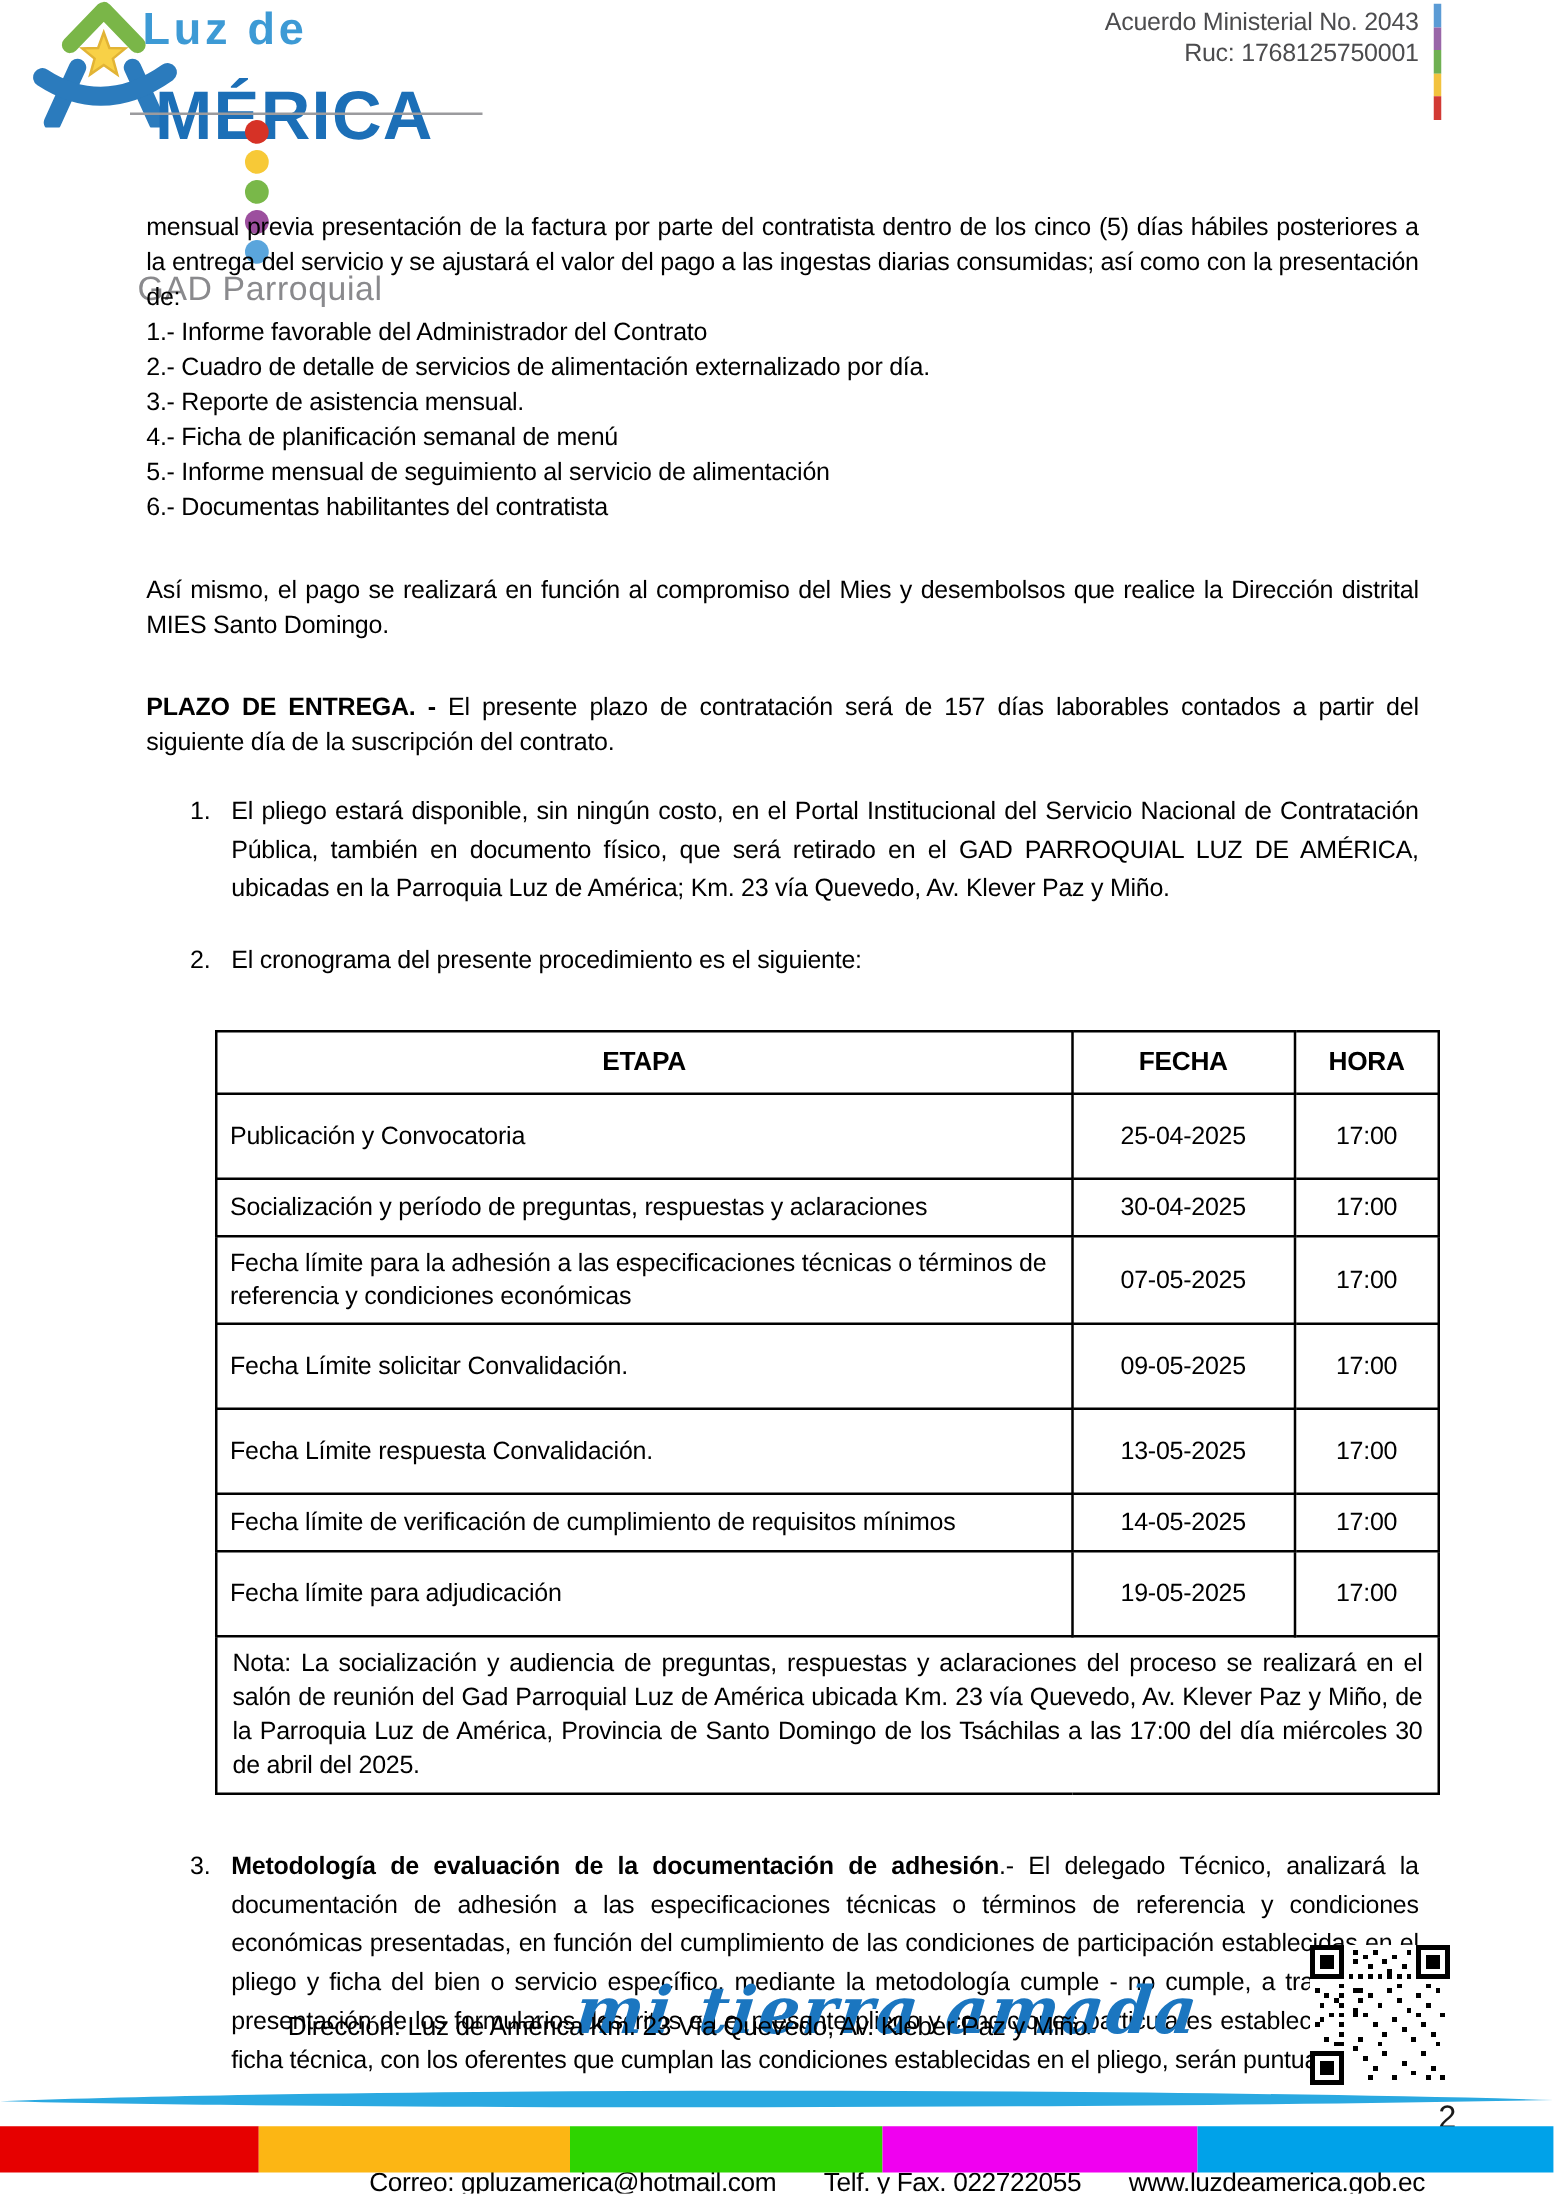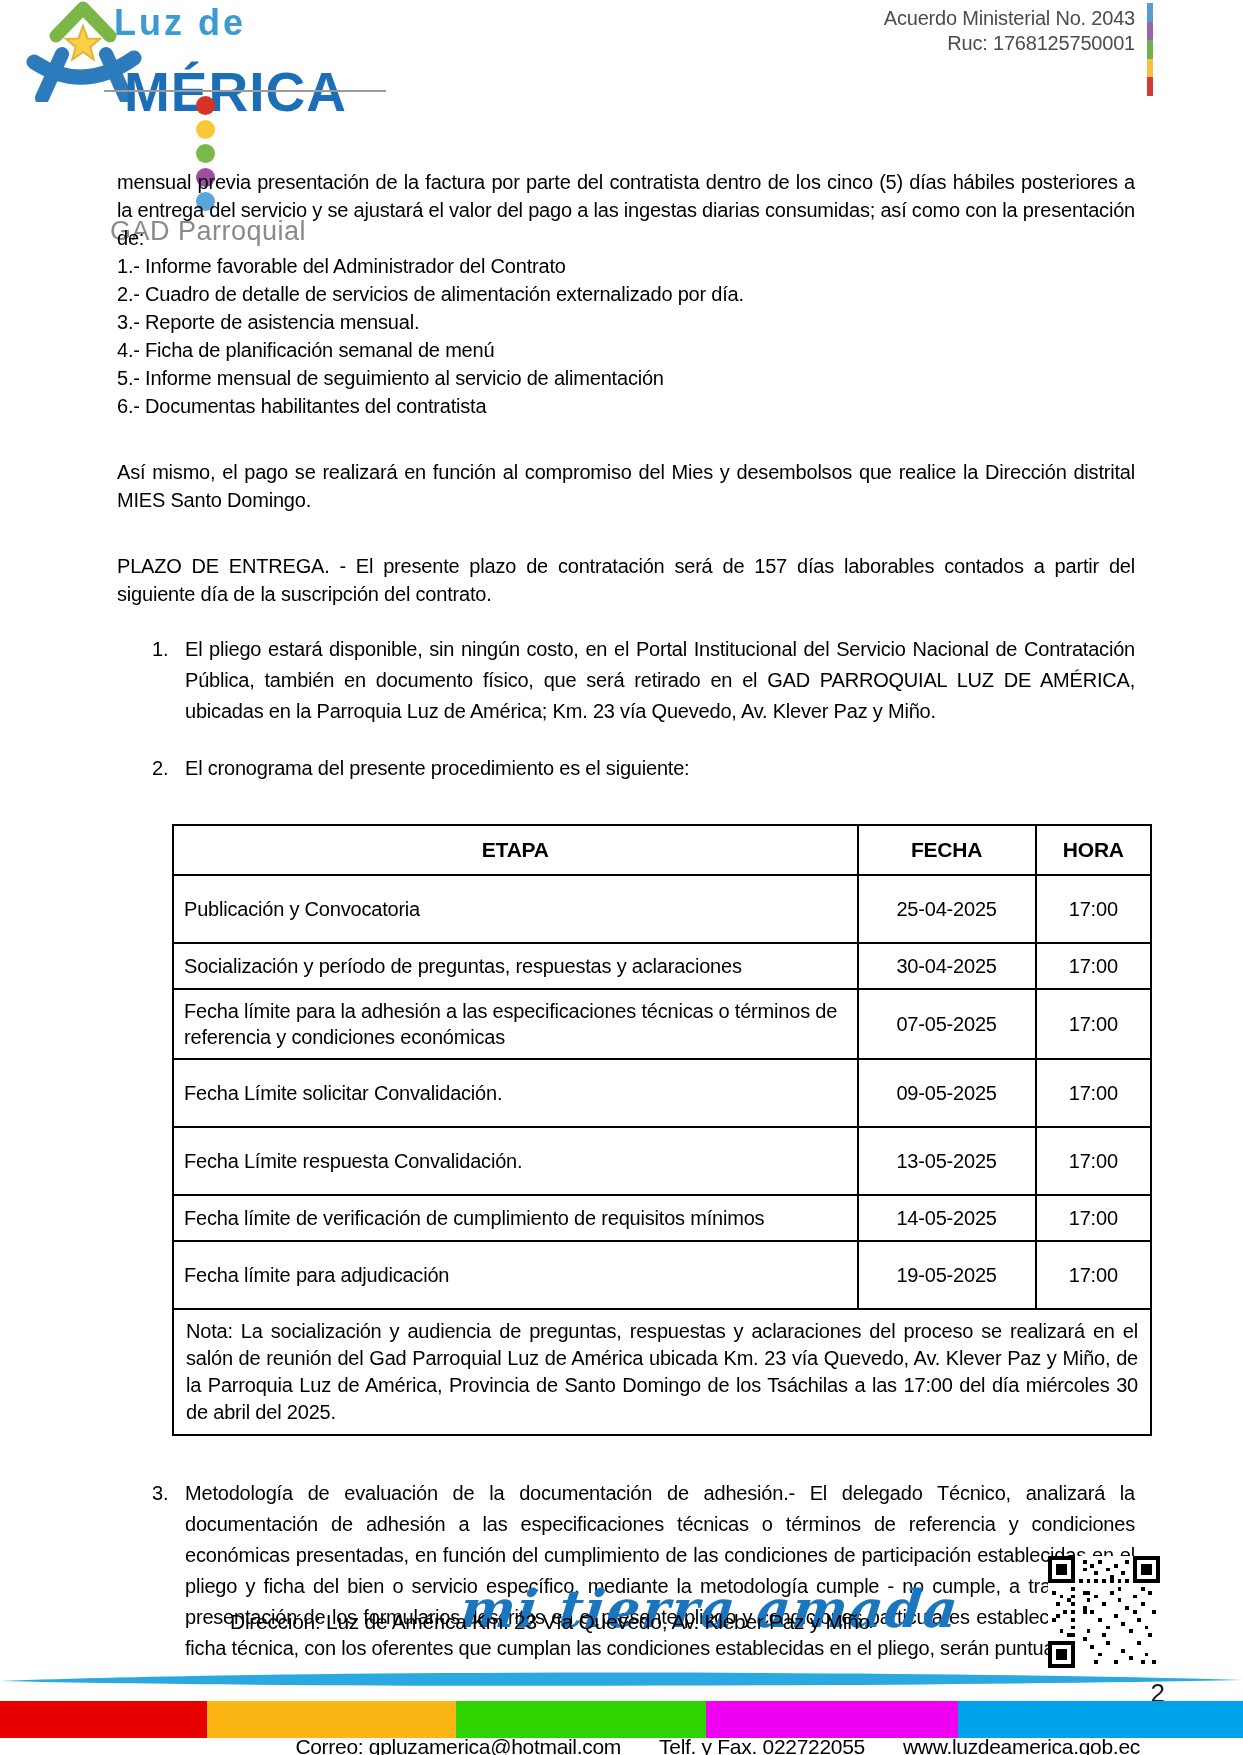--- a/index.html
+++ b/index.html
@@ -34,21 +34,21 @@
   .header-vbar { position:absolute; left:1147px; top:3px; width:6px; height:93px; display:flex; flex-direction:column; }
   .header-vbar span { flex:1; }
 
   
   .main {
     position:absolute; left:117px; top:168px; width:1018px; z-index:1;
     font-size:20px; line-height:28px; text-align:justify; letter-spacing:-0.2px;
   }
   .plist div { line-height:28px; text-align:left; }
   .para-gap { margin-top:38px; }
-  .bold { font-weight:normal; }
+  .bold { font-weight:bold; }
 
   .oli { display:flex; margin-top:26px; line-height:31px; }
   .oli .num { width:33px; margin-left:35px; flex:0 0 auto; text-align:left; }
   .oli .txt { flex:1; text-align:justify; }
 
   
   .tbl-wrap { margin:40px 0 0 55px; width:980px; }
   table.sched { border-collapse:collapse; width:100%; }
   table.sched th, table.sched td { border:2px solid #000; font-size:20px; vertical-align:middle; }
   table.sched th { font-size:21px; font-weight:bold; text-align:center; padding:10px 4px; }

